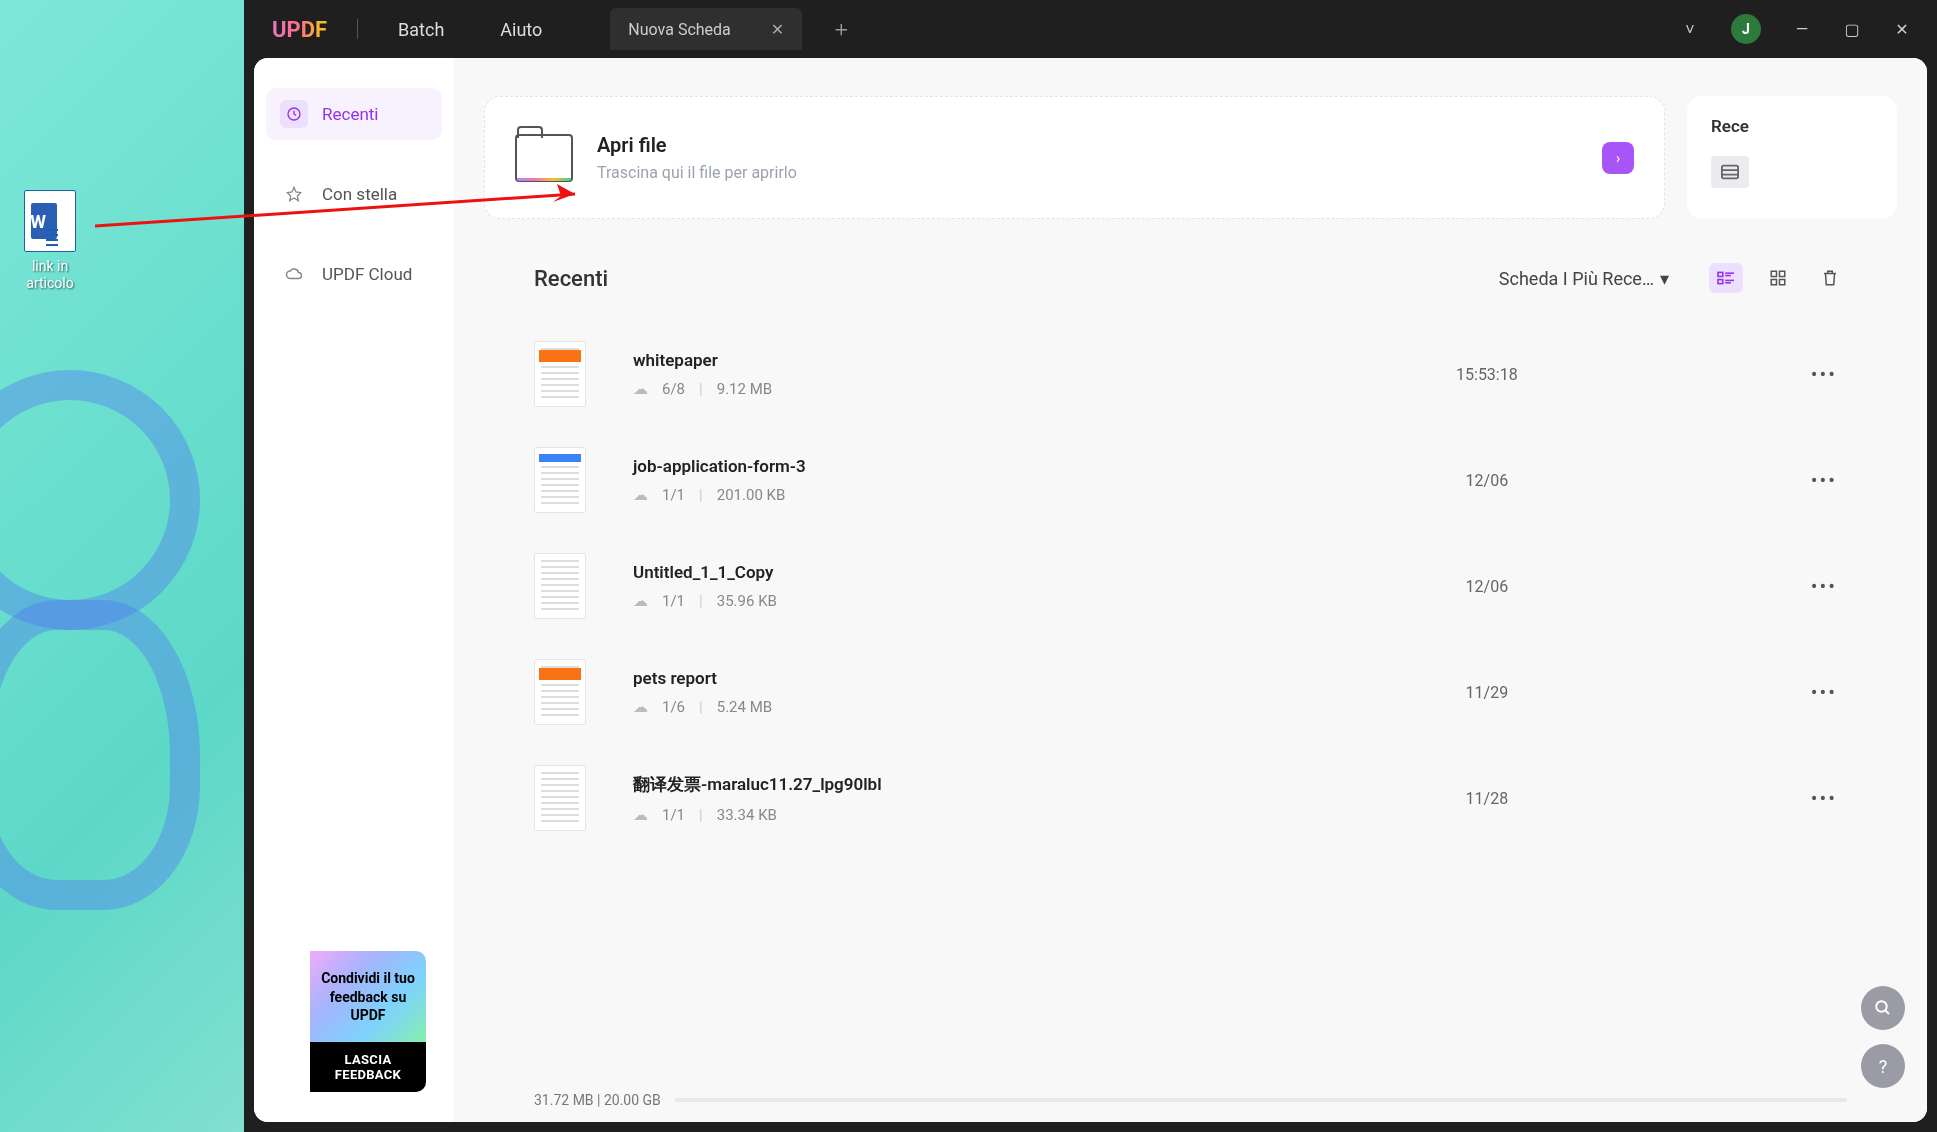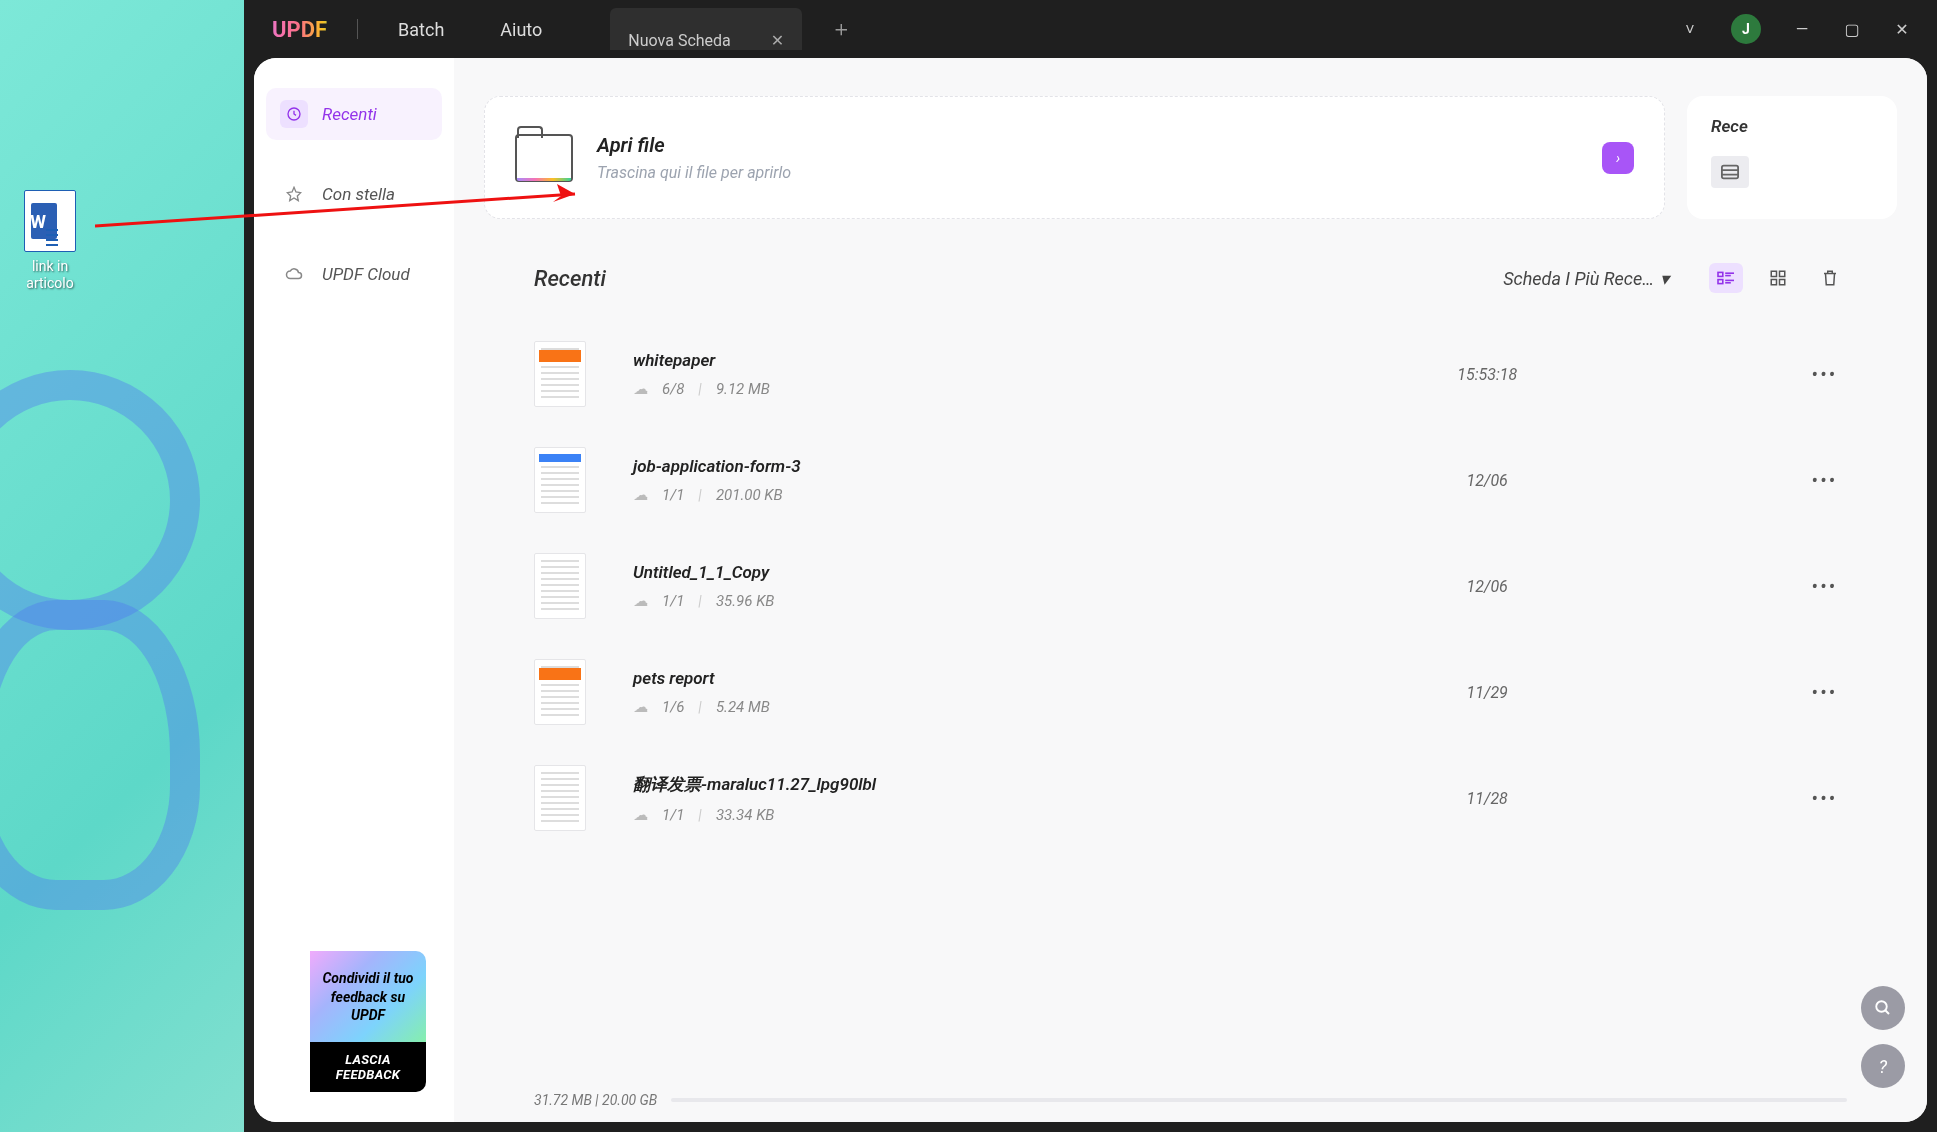--- a/index.html
+++ b/index.html
@@ -23,30 +23,30 @@
 .arrow { position: absolute; left: 95px; top: 150px; width: 500px; height: 80px; z-index: 5; pointer-events: none; }
 
 
 .app-window { position: absolute; left: 220px; top: 0; right: 0; bottom: 0; background: #1f1f1f; border-radius: 0; display: flex; flex-direction: column; margin-left: 24px; }
 
 
 .titlebar { height: 58px; background: #1f1f1f; display: flex; align-items: center; padding: 0 10px; color: #ddd; }
 .titlebar .logo { font-weight: bold; font-size: 22px; padding: 0 18px; background: linear-gradient(90deg,#a78bfa,#f472b6,#fb7185,#fbbf24,#34d399); -webkit-background-clip:text; background-clip:text; color:transparent; }
 .titlebar .divider { width:1px; height:20px; background:#555; margin:0 12px; }
 .titlebar .menu-item { padding: 0 28px; font-size: 18px; cursor: pointer; }
-.titlebar .tab { margin-left: 40px; background: #2f2f2f; height: 42px; border-radius: 6px 6px 0 0; display: flex; align-items: flex-end; padding: 0 18px; gap: 40px; font-size: 16px; color:#ccc; }
+.titlebar .tab { margin-left: 40px; background: #2f2f2f; height: 42px; border-radius: 6px 6px 0 0; display: flex; align-items: center; padding: 8px 18px; gap: 40px; font-size: 16px; color:#ccc; }
 .titlebar .tab-close { color:#aaa; cursor:pointer; font-size:16px; }
 .titlebar .tab-add { margin-left: 18px; color: #999; font-size: 22px; cursor: pointer; padding: 0 10px; }
 .titlebar .spacer { flex: 1; }
 .titlebar .tb-btn { width: 50px; height: 40px; display:flex; align-items:center; justify-content:center; color:#ccc; cursor:pointer; font-size:16px;}
 .titlebar .avatar { width:30px; height:30px; border-radius:50%; background:#2d7a3d; color:#fff; display:flex; align-items:center; justify-content:center; font-size:14px; font-weight:bold; margin:0 16px; }
 
 
 .content-area { flex:1; background:#1f1f1f; padding: 0 10px 10px 10px; display:flex; overflow:hidden; }
-.app-body { flex:1; background:#fff; border-radius:22px; display:flex; overflow:hidden;font-style:italic; }
+.app-body { flex:1; background:#fff; border-radius:14px; display:flex; overflow:hidden; }
 
 
 .sidebar { width:200px; background:#fff; border-right:none; padding: 30px 12px; display:flex; flex-direction:column; }
 .side-item { display:flex; align-items:center; gap:14px; padding:12px 14px; border-radius:10px; color:#555; cursor:pointer; font-size:17px; margin-bottom:28px; }
 .side-item.active { background: rgba(168,85,247,0.08); }
 .side-item.active .side-icon-box { background:#ede0ff; }
 .side-icon-box { width:28px; height:28px; border-radius:6px; display:flex; align-items:center; justify-content:center; color:#888; }
 .side-item.active .side-icon-box { color:#9333ea; }
 .side-item.active span { color:#9333ea; }
 .sidebar-dot { width:6px; height:6px; border-radius:50%; background:#9333ea; position:absolute; left:228px; top:112px; }

